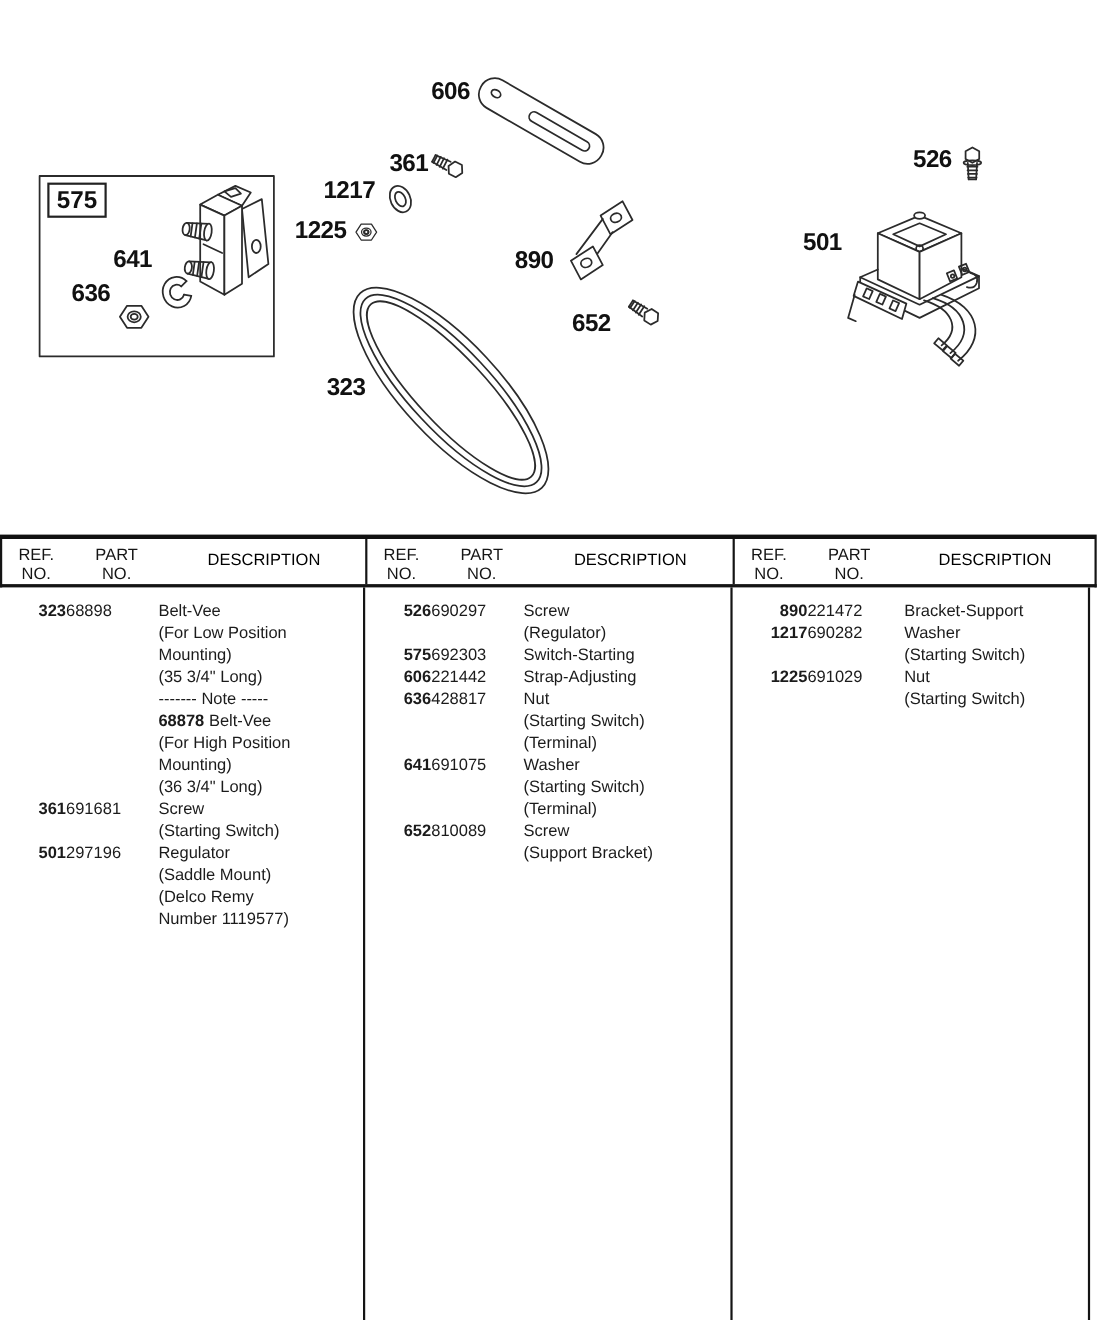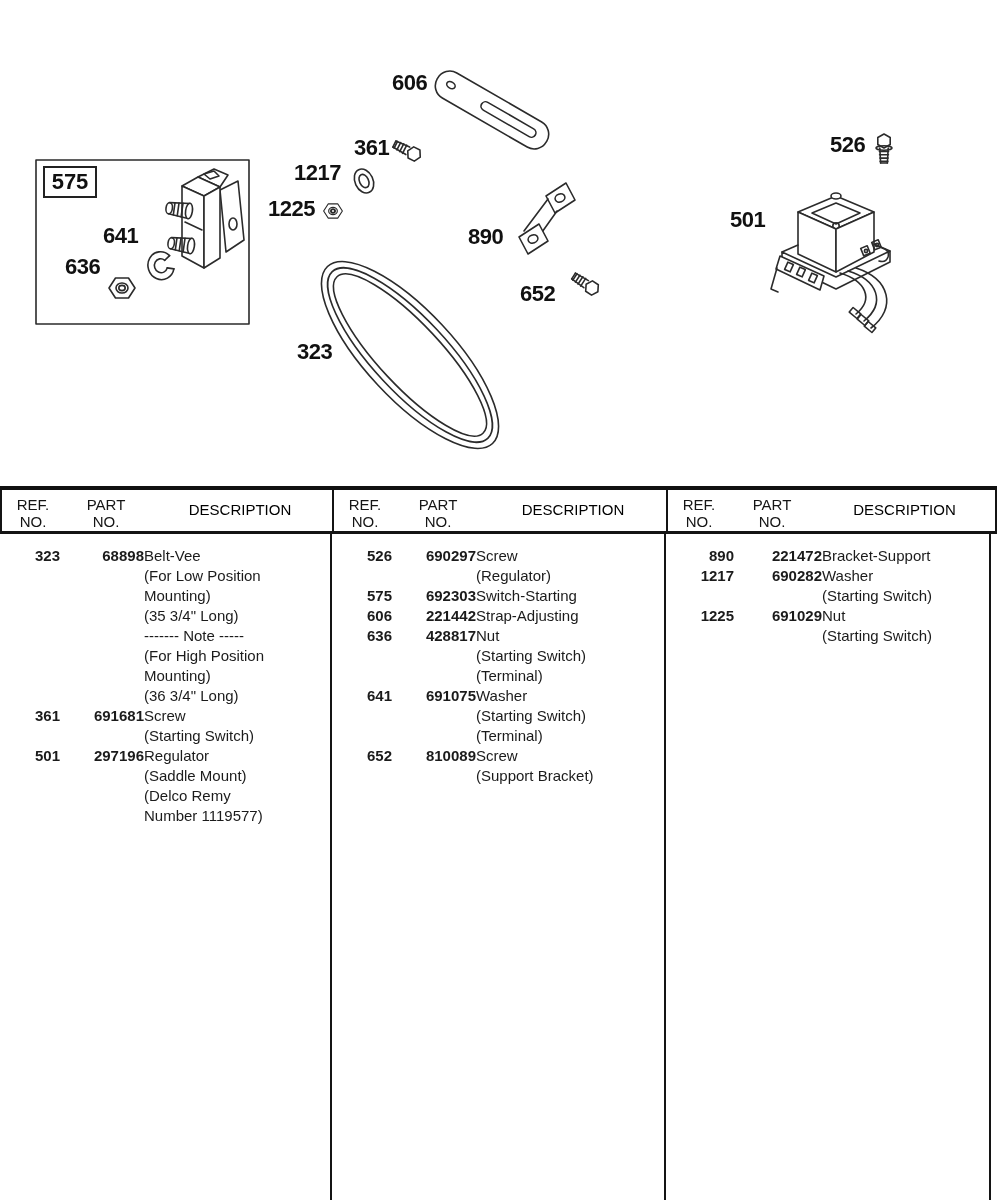--- a/index.html
+++ b/index.html
@@ -29,21 +29,21 @@
   .href{width:62px;} .hpart{width:84px;}
   .hdesc{flex:1;display:flex;align-items:flex-end;justify-content:center;
          padding-bottom:3px;font-size:15px;color:#000000;}
   .bband{display:flex;height:666px;}
   .bsec{padding-top:12px;}
   .bsec.s1{width:330px;} .bsec.s2{width:332px;border-left:2px solid #141414;}
   .bsec.s3{width:327px;border-left:2px solid #141414;border-right:2px solid #141414;
            box-sizing:border-box;}
   .trow{display:flex;height:20px;font-size:15px;line-height:20px;white-space:nowrap;}
   .c-ref{width:60px;text-align:right;font-weight:700;}
-  .c-part{width:84px;text-align:right;font-weight:700;}
+  .c-part{width:84px;font-weight:400;}
   .c-desc{}
   .c-desc.b{font-weight:400;}
   .c-desc b{font-weight:700;}
   .bsec.s3 .c-ref{width:68px;} .bsec.s3 .c-part{width:88px;}
 </style>
 </head>
 <body>
 
 <div class="page">
 
@@ -247,20 +247,25 @@
             <span class="c-desc">(35 3/4" Long)</span>
           </div>
           <div class="trow">
             <span class="c-ref"></span>
             <span class="c-part"></span>
             <span class="c-desc b">------- Note -----</span>
           </div>
           <div class="trow">
             <span class="c-ref"></span>
             <span class="c-part"></span>
+            <span class="c-desc"><b>68878 </b>Belt-Vee</span>
+          </div>
+          <div class="trow">
+            <span class="c-ref"></span>
+            <span class="c-part"></span>
             <span class="c-desc">(For High Position</span>
           </div>
           <div class="trow">
             <span class="c-ref"></span>
             <span class="c-part"></span>
             <span class="c-desc">Mounting)</span>
           </div>
           <div class="trow">
             <span class="c-ref"></span>
             <span class="c-part"></span>

